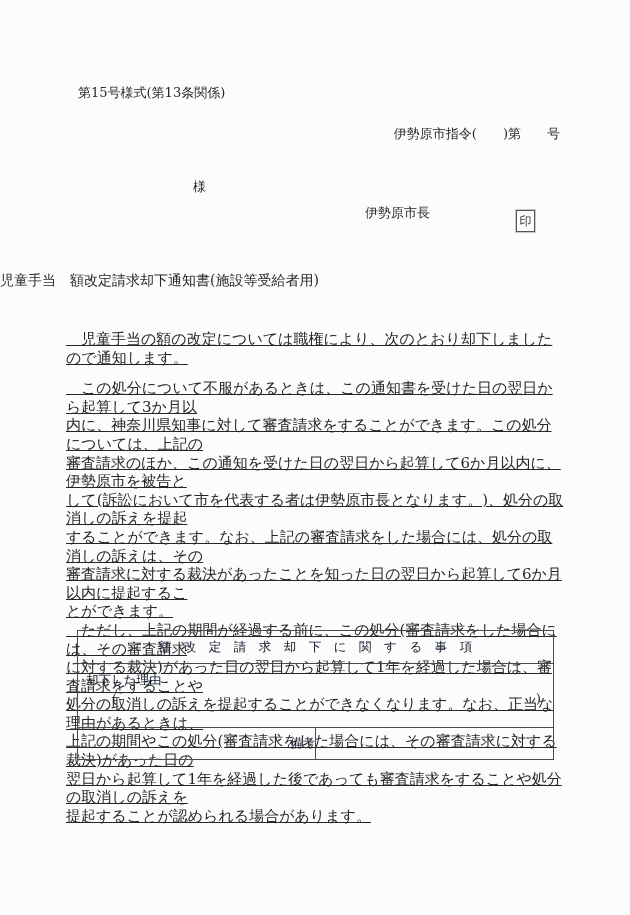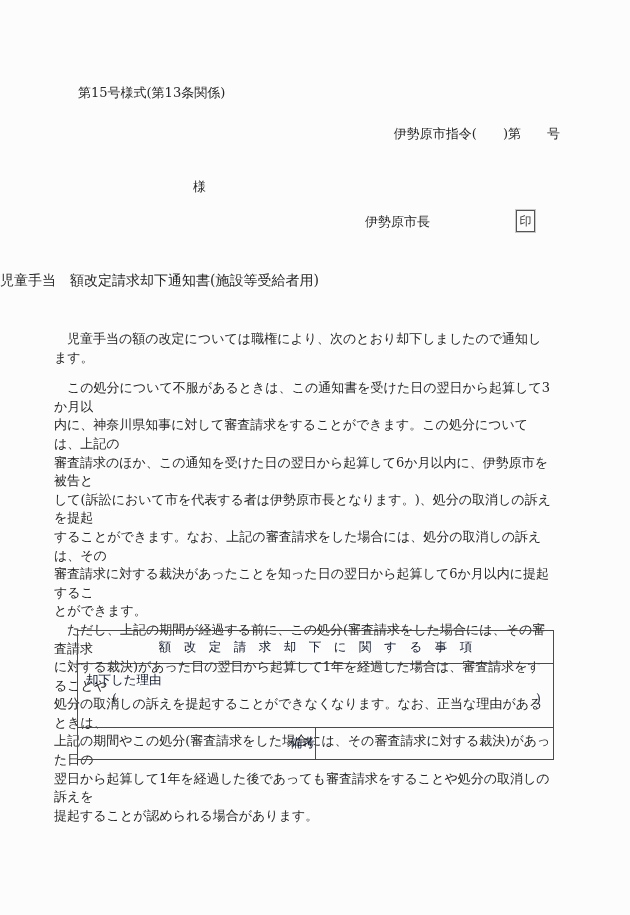--- a/index.html
+++ b/index.html
@@ -26,42 +26,43 @@
   .directive-block {
     top: 124px; right: 70px;
     font-size: 13px;
     line-height: 20.5px;
   }
   .addressee {
     left: 193px; top: 178px;
     font-size: 13px;
   }
   .issuer-title {
-    left: 365px; top: 213px;
+    left: 365px; top: 204px;
     font-size: 13px;
   }
   .seal-box {
     left: 516px; top: 210px;
     width: 17px; height: 20px;
     border: 1px solid #555;
     display: flex; align-items: center; justify-content: center;
     font-size: 12px;
     color: #3a3a3a;
     box-shadow: 0 0 0 1px #c9c9c9;
   }
   .doc-title {
     left: 0; right: 0; top: 272px;
     text-align: left;
     font-size: 14px;
   }
   .body-text {
-    left: 54px; top: 330px;
+    left: 66px; top: 330px;
     width: 500px;
-    font-size: 13px;
+    font-size: 15px;
     line-height: 18.6px;
+    text-decoration: underline;
   }
   .body-text p {
     margin: 0;
     white-space: pre-wrap;
   }
   .body-text p.intro {
     margin-bottom: 12px;
   }
 
   .info-table {

